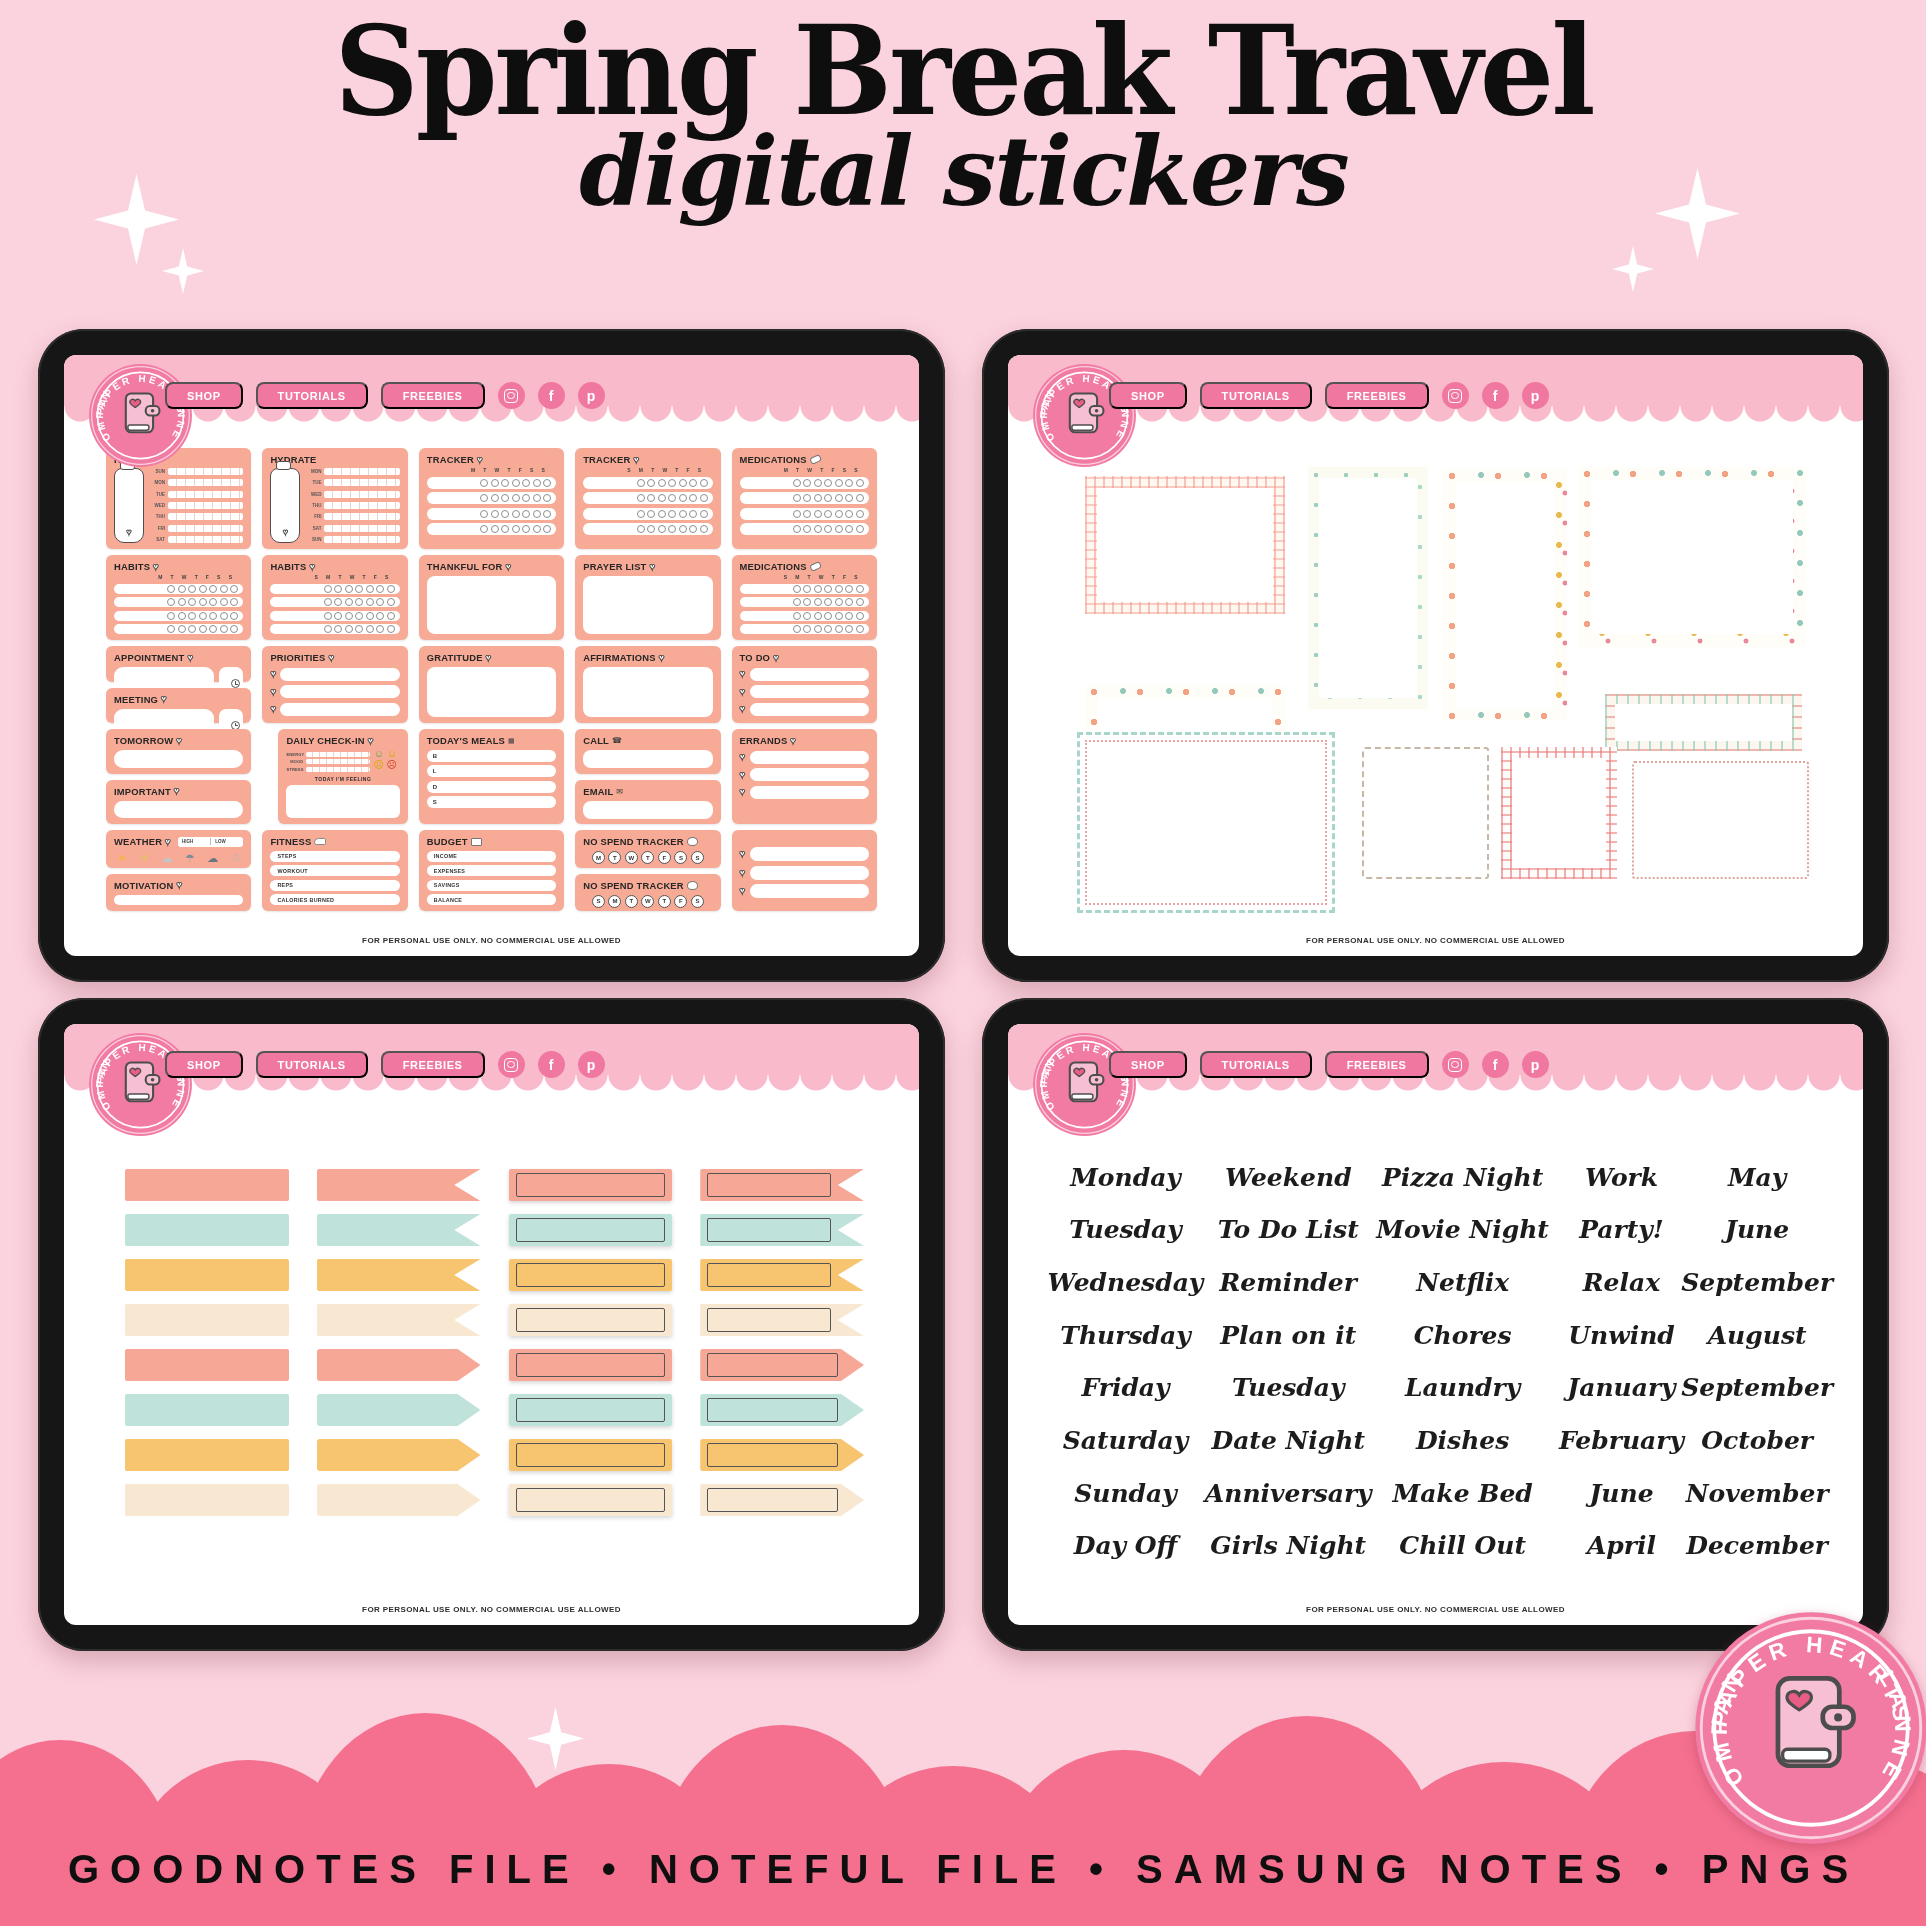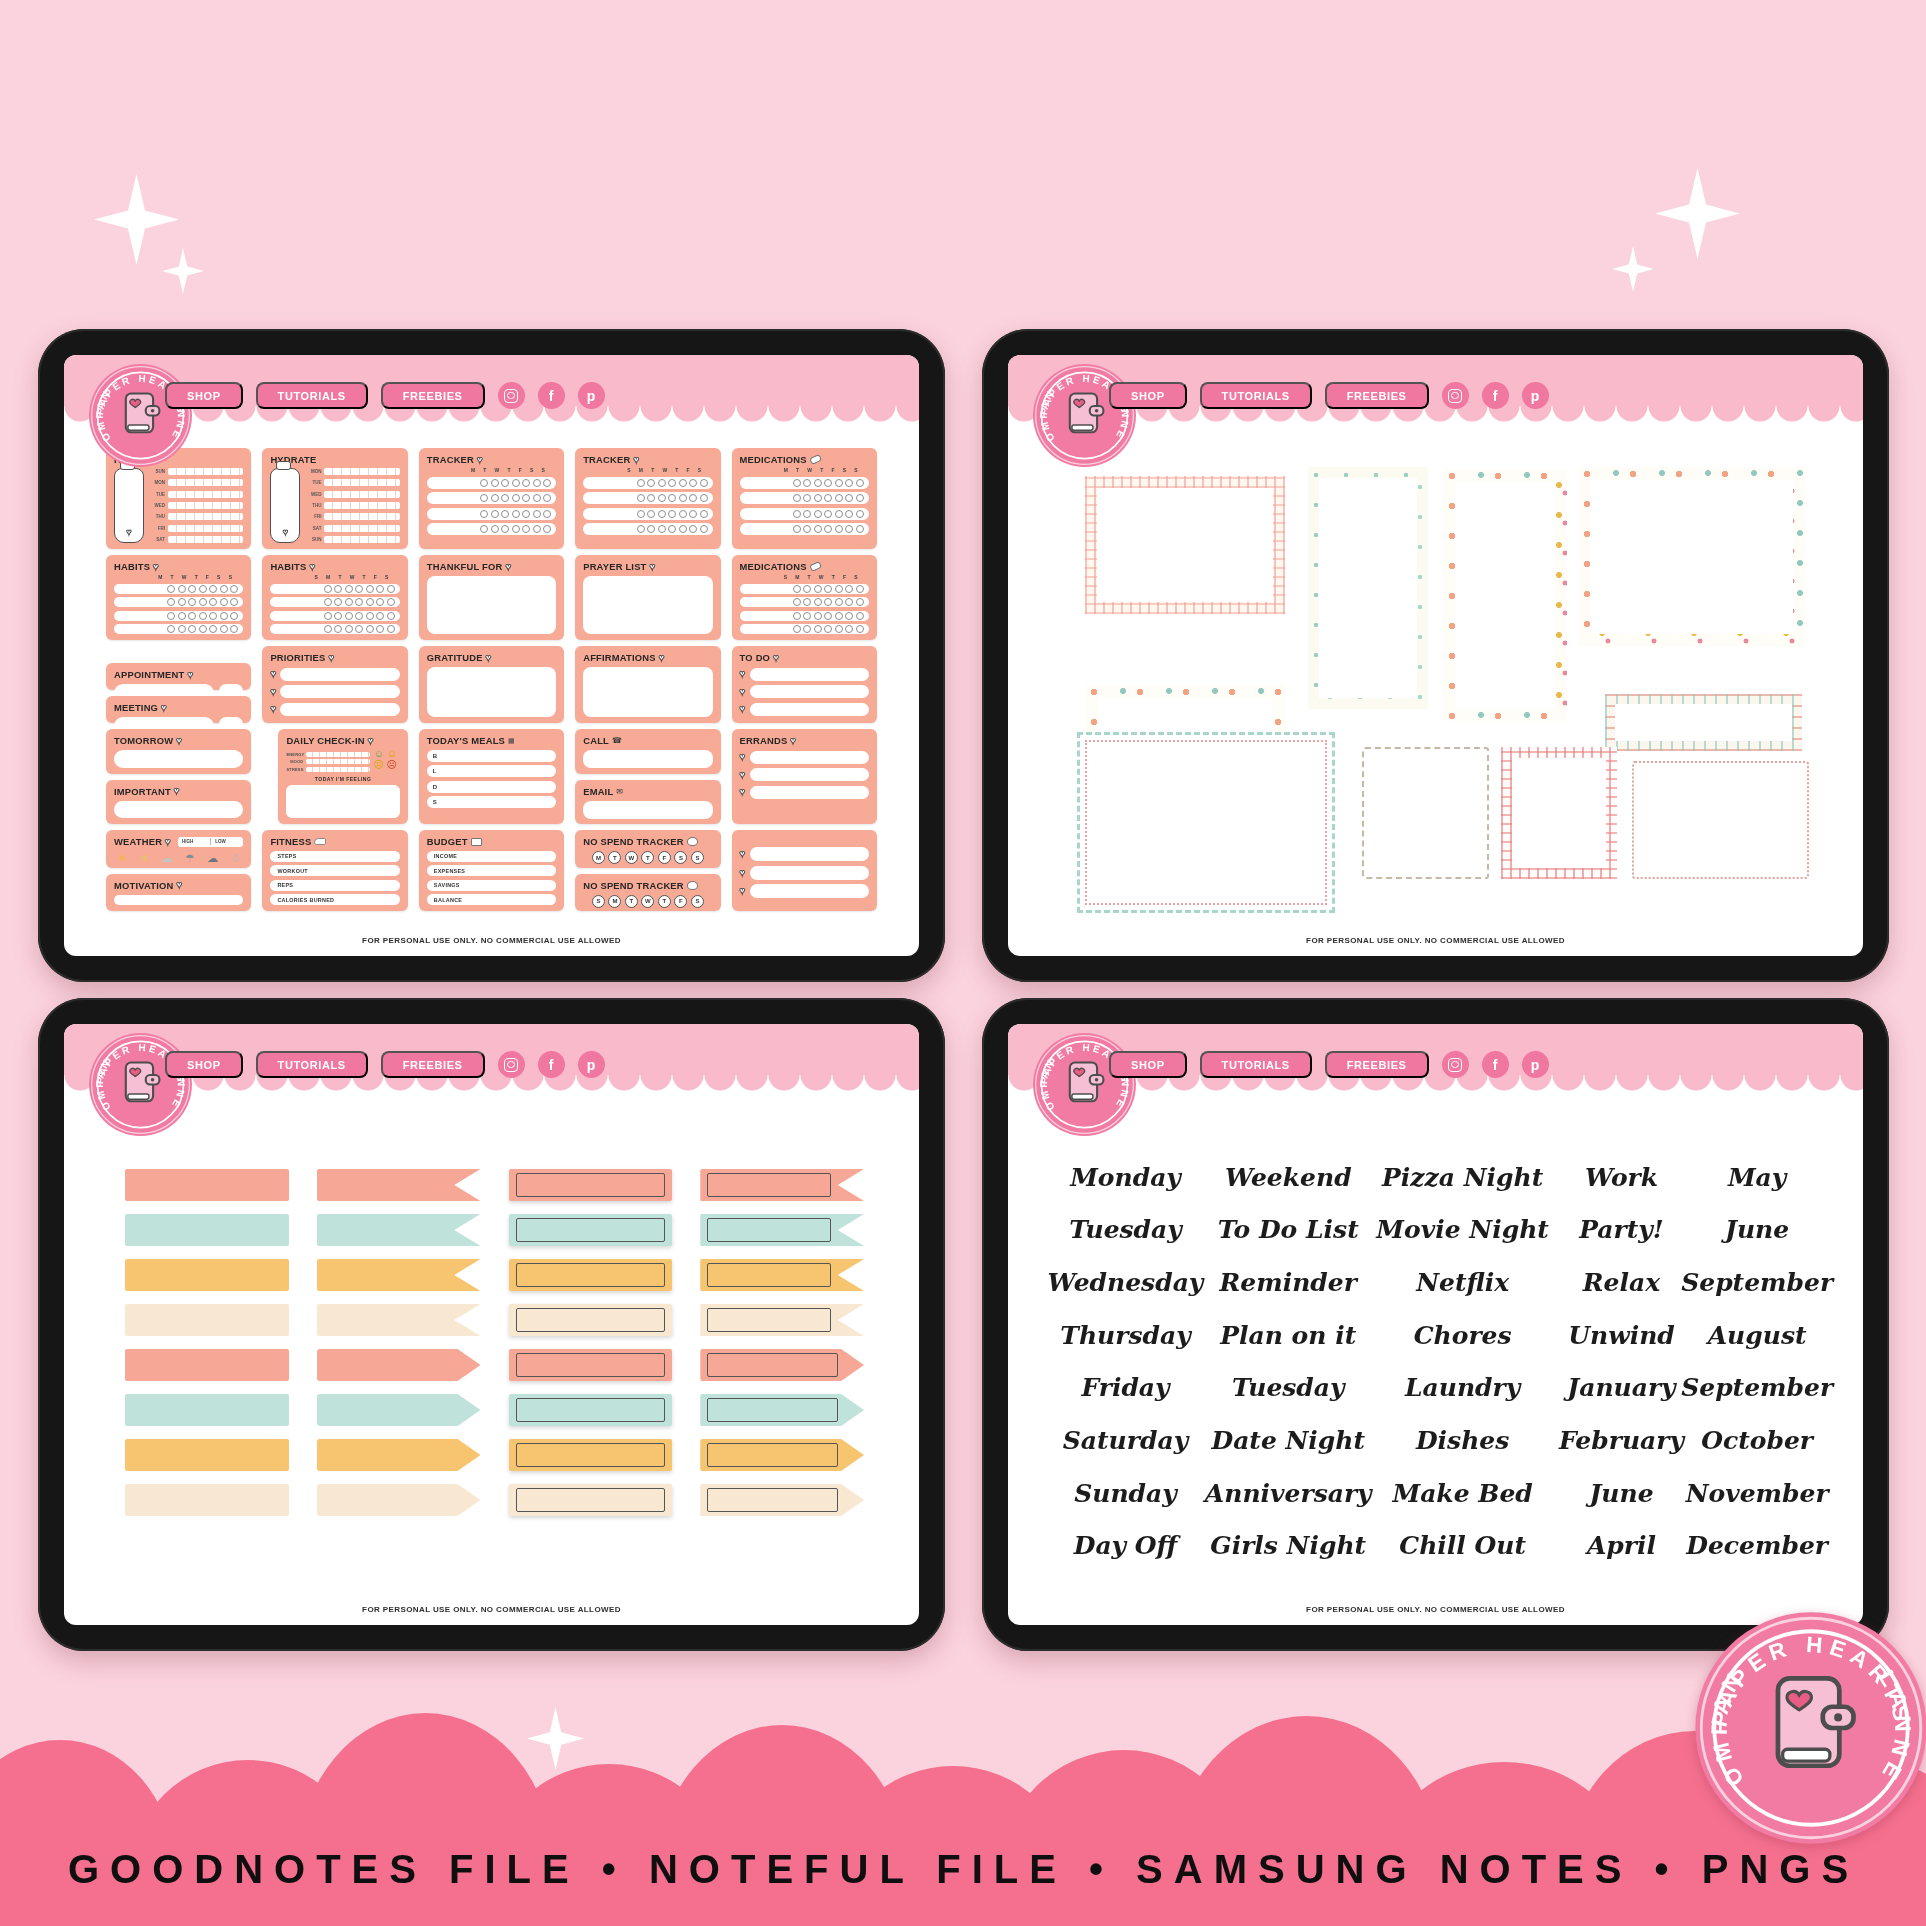--- a/index.html
+++ b/index.html
@@ -171,20 +171,24 @@
   .stamp{position:absolute;left:1693px;top:1610px;width:236px;height:236px;z-index:5;
          filter:drop-shadow(0 3px 6px rgba(150,40,70,.3));}
   .arct{fill:#ffffff;font-family:"Liberation Sans",sans-serif;font-weight:bold;font-size:9.5px;
         letter-spacing:2.6px;}
 </style>
 </head>
 <body>
 
 <div class="stage">
 
+  <div class="titlewrap">
+    <div class="title1">Spring Break Travel</div>
+    <div class="title2">digital stickers</div>
+  </div>
 
   <div class="spark" style="left:94px;top:174px;width:85px;height:91px;"></div>
   <div class="spark" style="left:162px;top:248px;width:42px;height:46px;"></div>
   <div class="spark" style="left:1655px;top:168px;width:85px;height:91px;"></div>
   <div class="spark" style="left:1612px;top:246px;width:42px;height:46px;"></div>
   <div class="spark" style="left:527px;top:1707px;width:57px;height:63px;z-index:2;"></div>
 
   <div class="tablet" style="left:38px;top:329px;">
     <div class="screen">
         <div class="scband"></div>
@@ -587,21 +591,21 @@
                 <span class="pc"></span>
                 <span class="pc"></span>
                 <span class="pc"></span>
                 <span class="pc"></span>
                 <span class="pc"></span>
                 <span class="pc"></span>
                 <span class="pc"></span>
               </div>
             </div>
           </div>
-          <div class="pcell" style="grid-area: 3 / 1; margin-top: 17px;">
+          <div class="pcell" style="grid-area: 3 / 1;">
             <div class="pcard t-fieldclock">
               <div class="ptrow">
                 <span class="ptitle">APPOINTMENT</span>
                 <span class="wheart">♥</span>
               </div>
               <div class="fcr">
                 <div class="ppill f1 tall"></div>
                 <div class="chipbox">
                   <div class="clock"></div>
                 </div>

